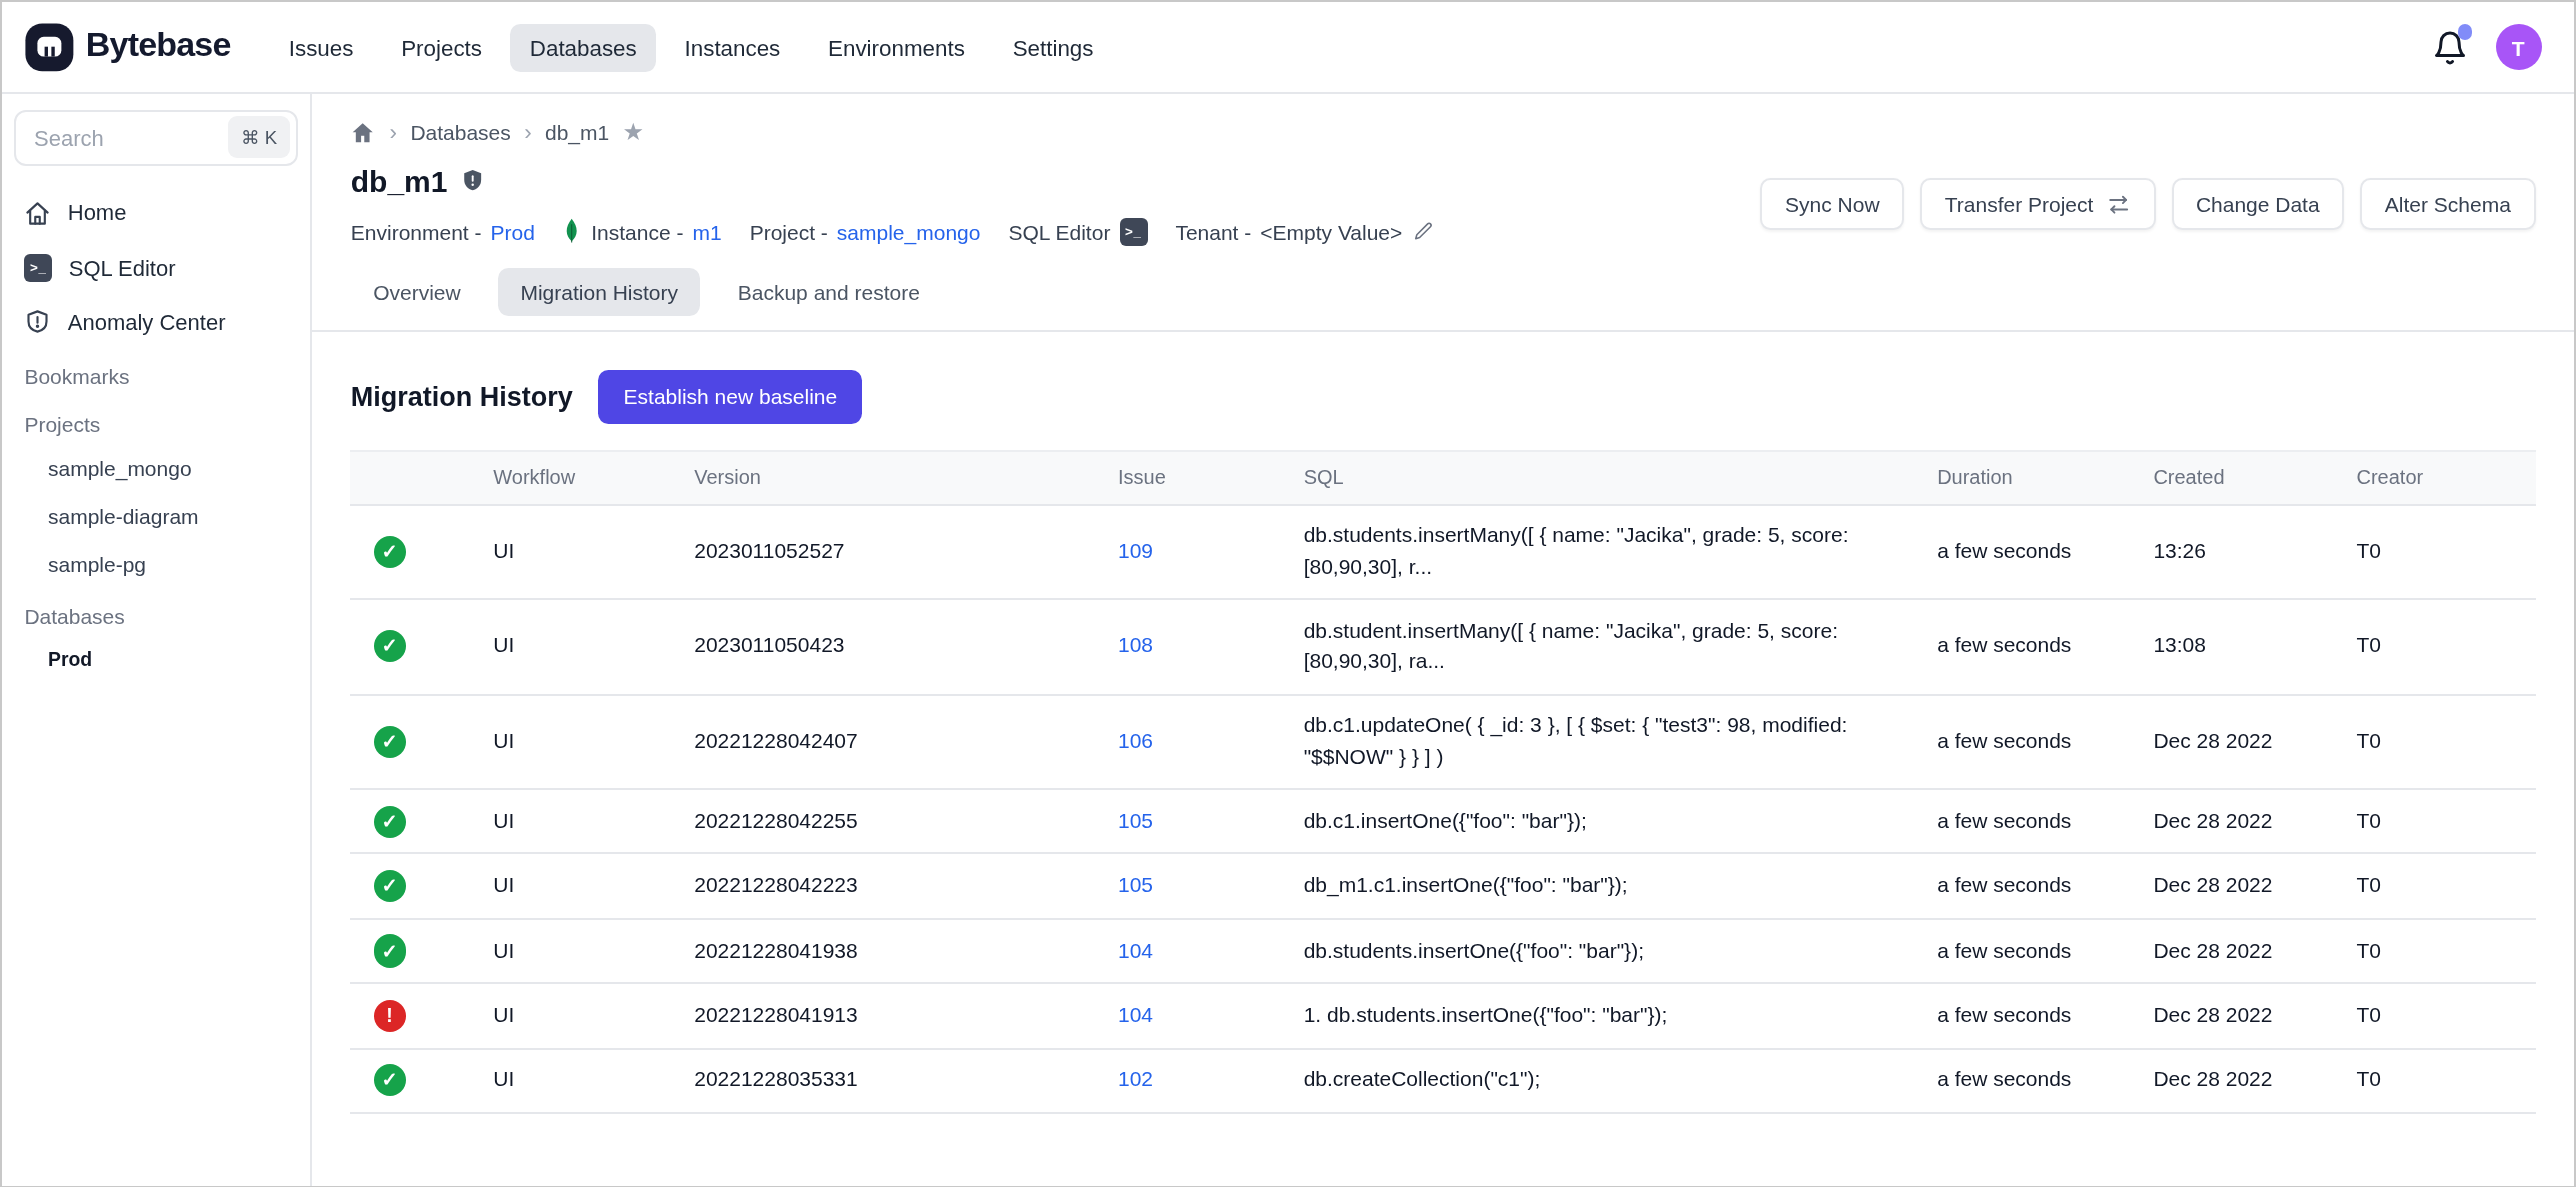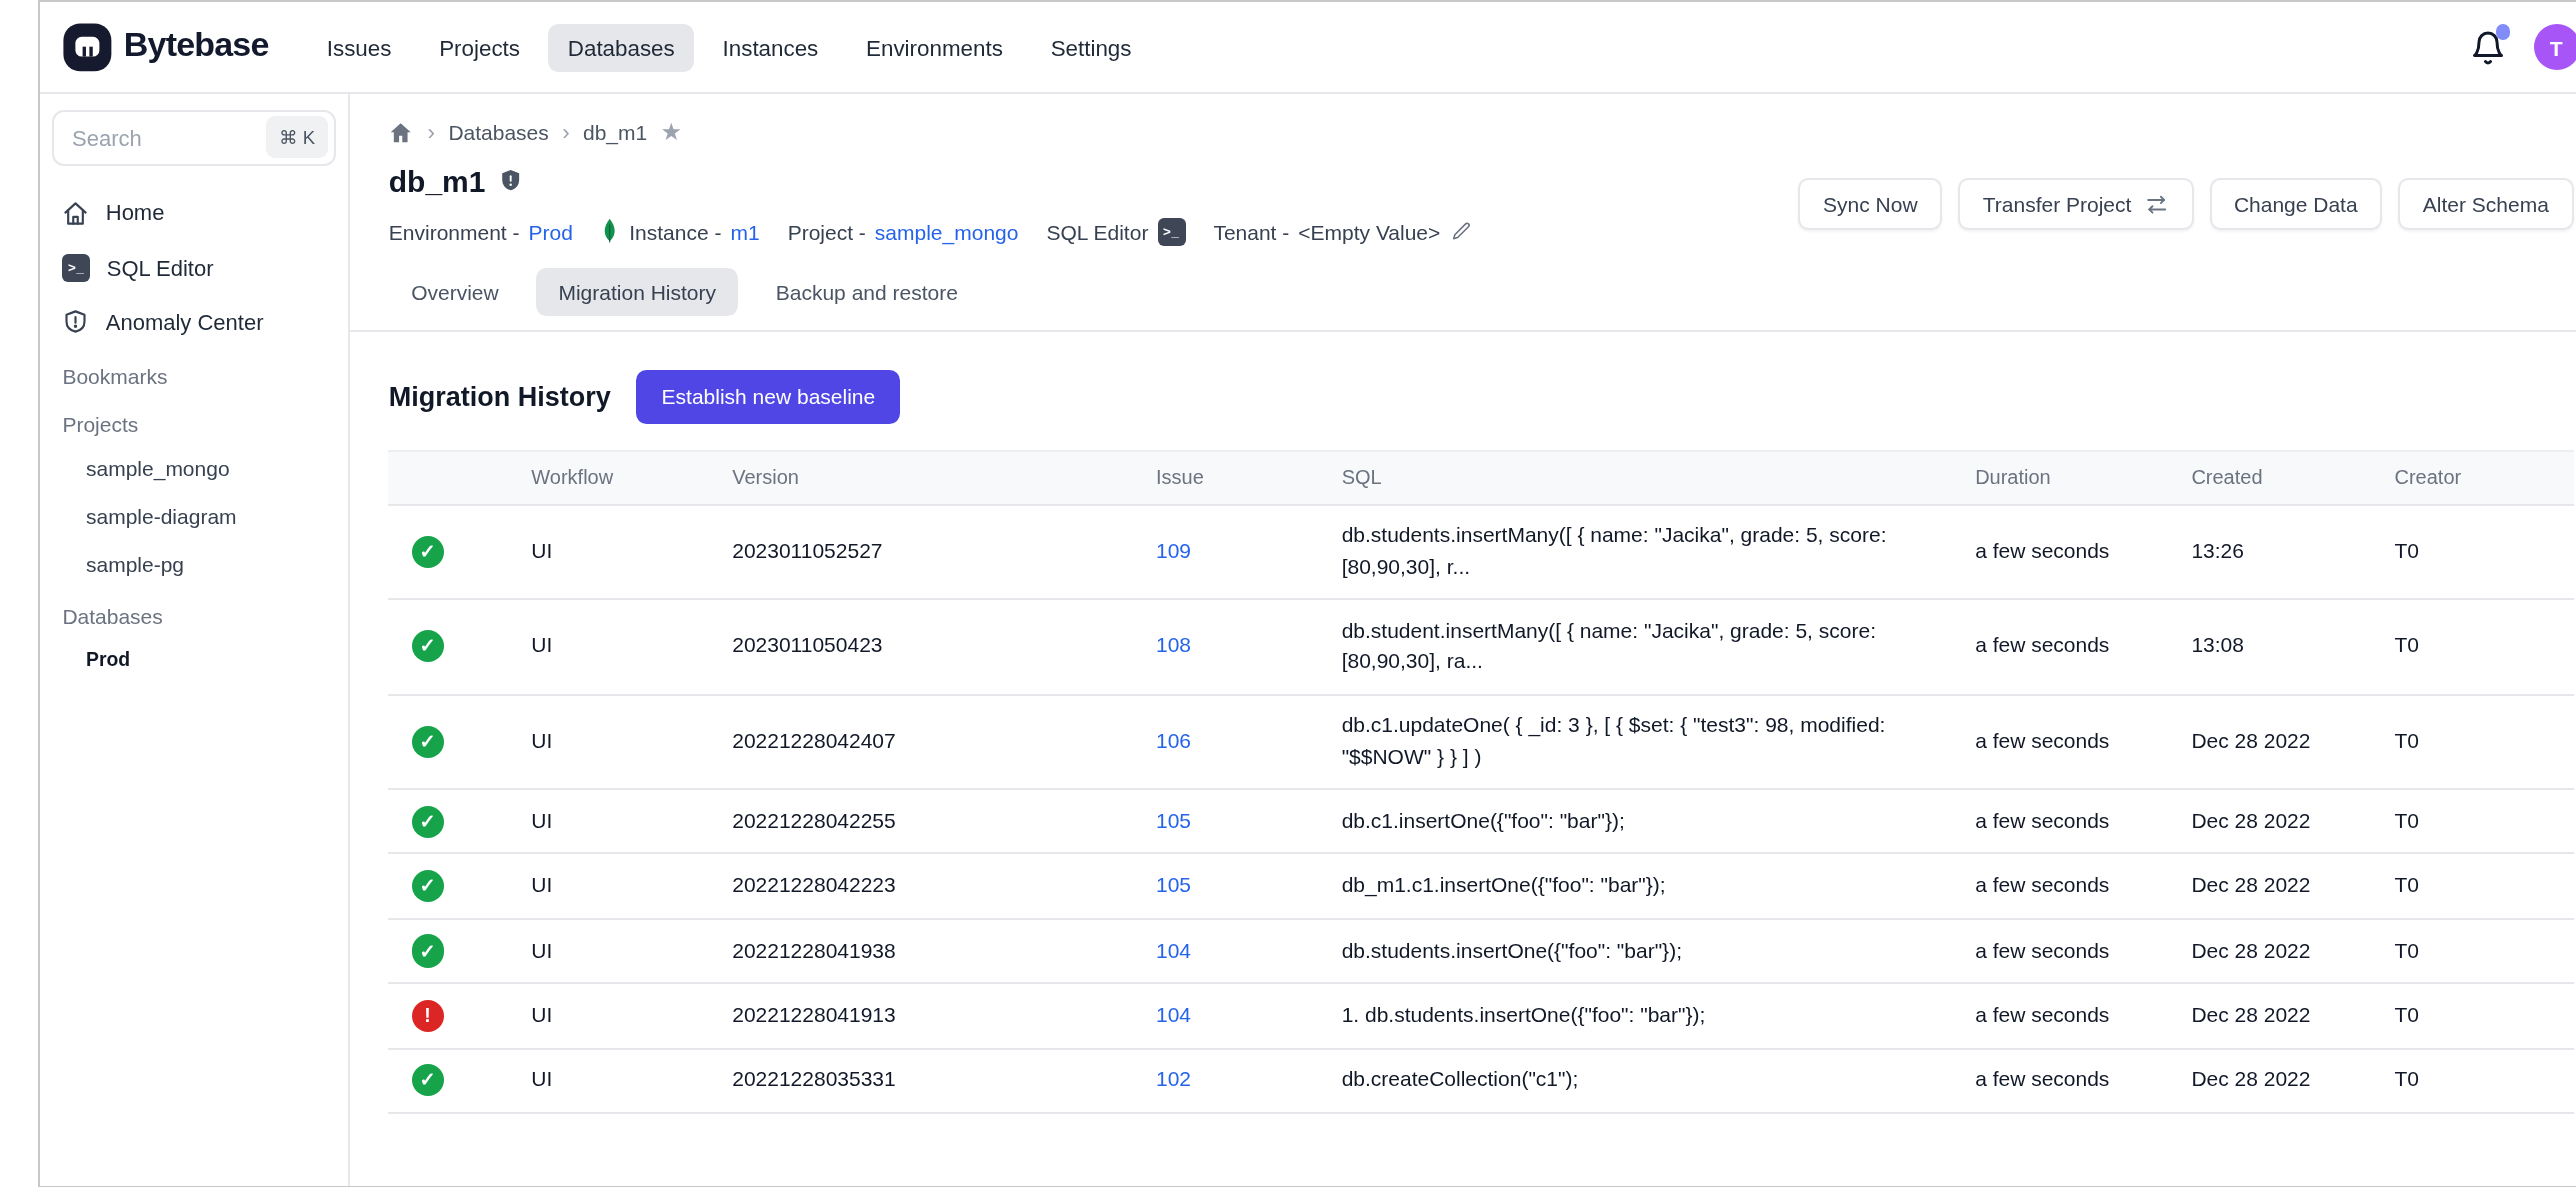--- a/index.html
+++ b/index.html
@@ -1,19 +1,19 @@
 <!DOCTYPE html>
 <html style="font-size:12px"><head>
 <meta charset="utf-8">
 <title>Bytebase</title>
 <style>
   * { box-sizing: border-box; }
   html, body { margin: 0; padding: 0; background: #fff; }
   body { font-family: "Liberation Sans", sans-serif; }
-  .stage { width: 2576px; height: 1187px; overflow: hidden; padding-left: 38px; }
+  .stage { width: 2576px; height: 1187px; overflow: hidden; }
   .viewport {
     width: 1288px; height: 594px;
     transform: scale(2); transform-origin: 0 0;
     background: #fff; border: 0.7px solid #c8c8c8;
     color: #1f2937; font-size: 10.5px;
     display: flex; flex-direction: column;
   }
 
   
   .topbar { height: 46px; flex: 0 0 46px; display: flex; align-items: center;

